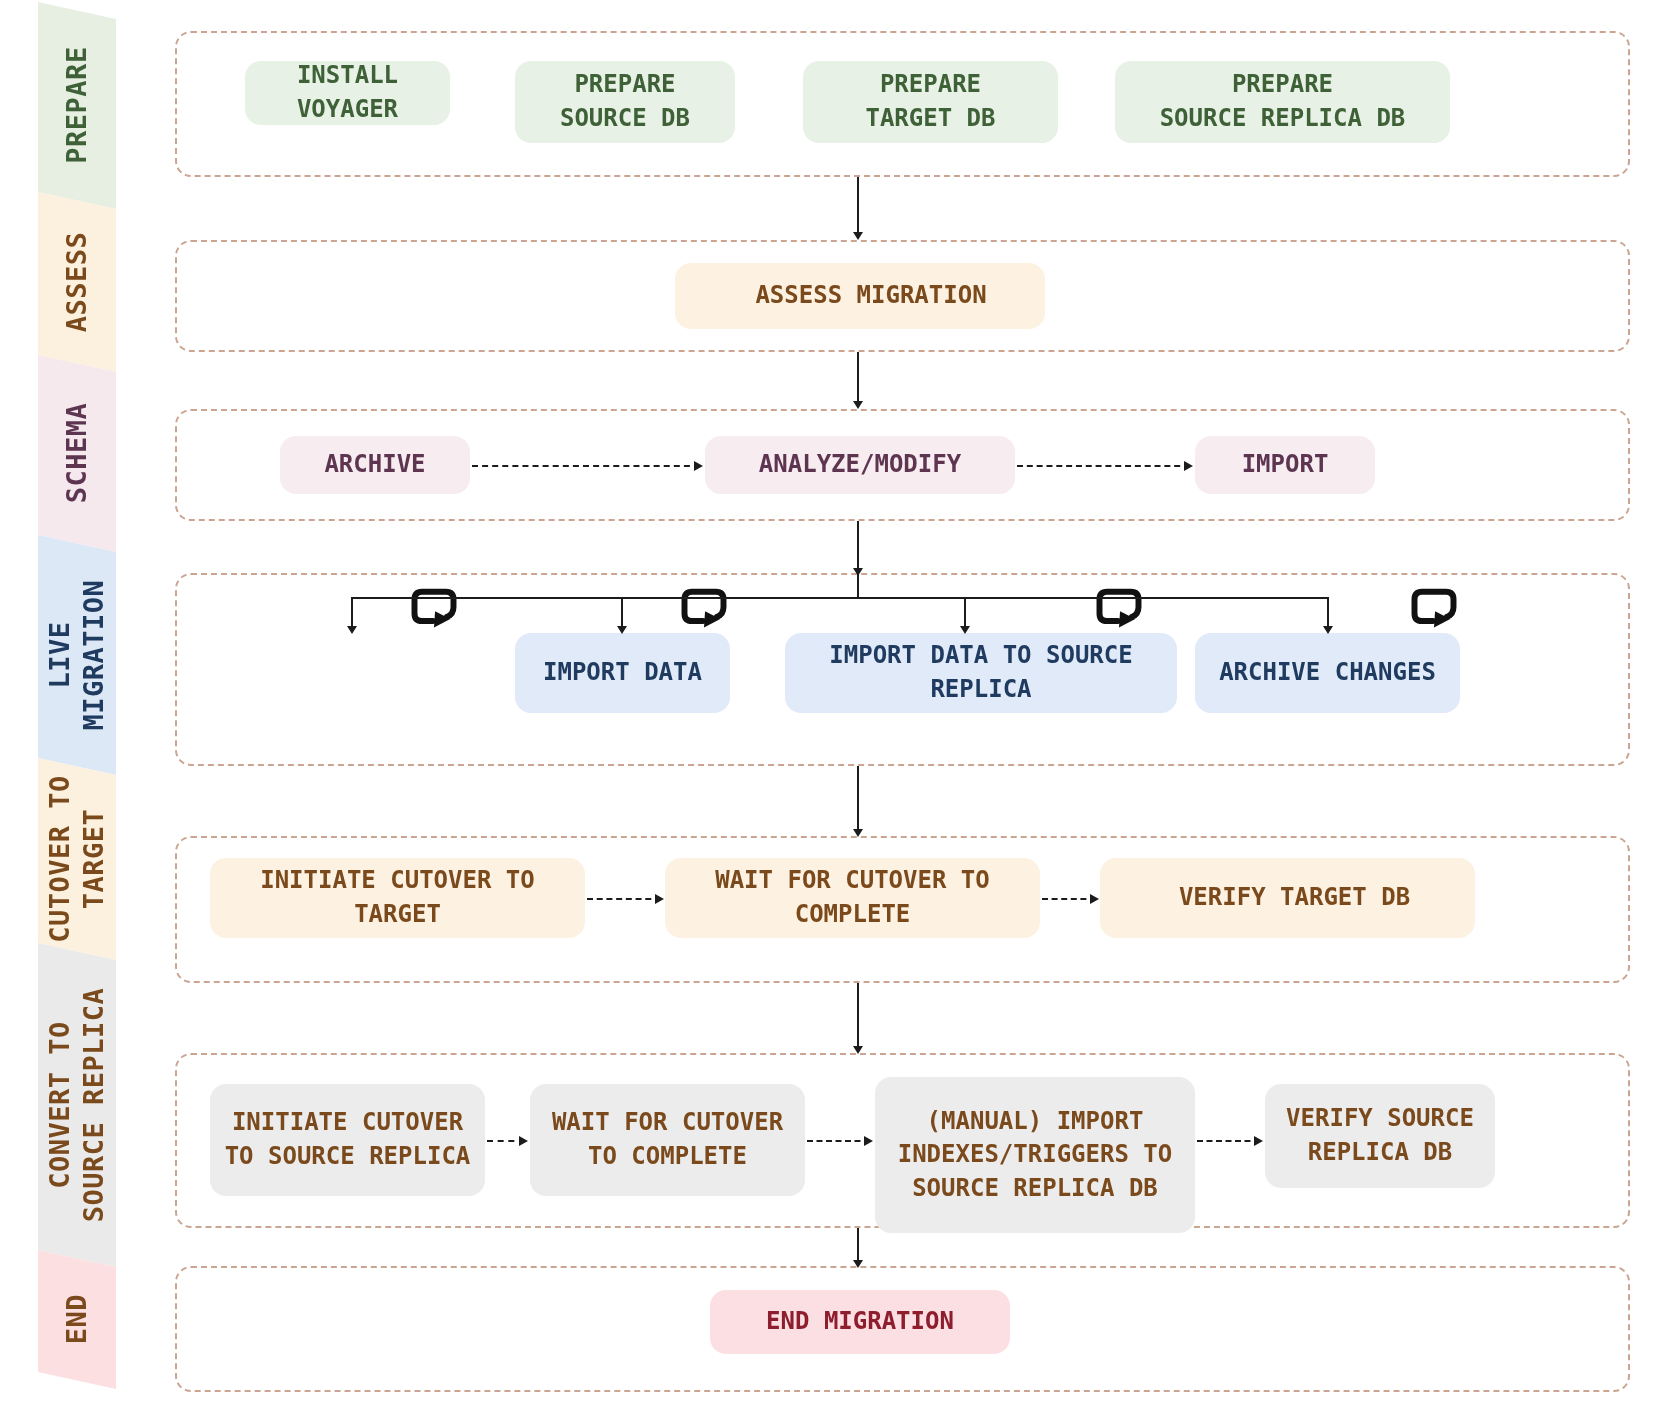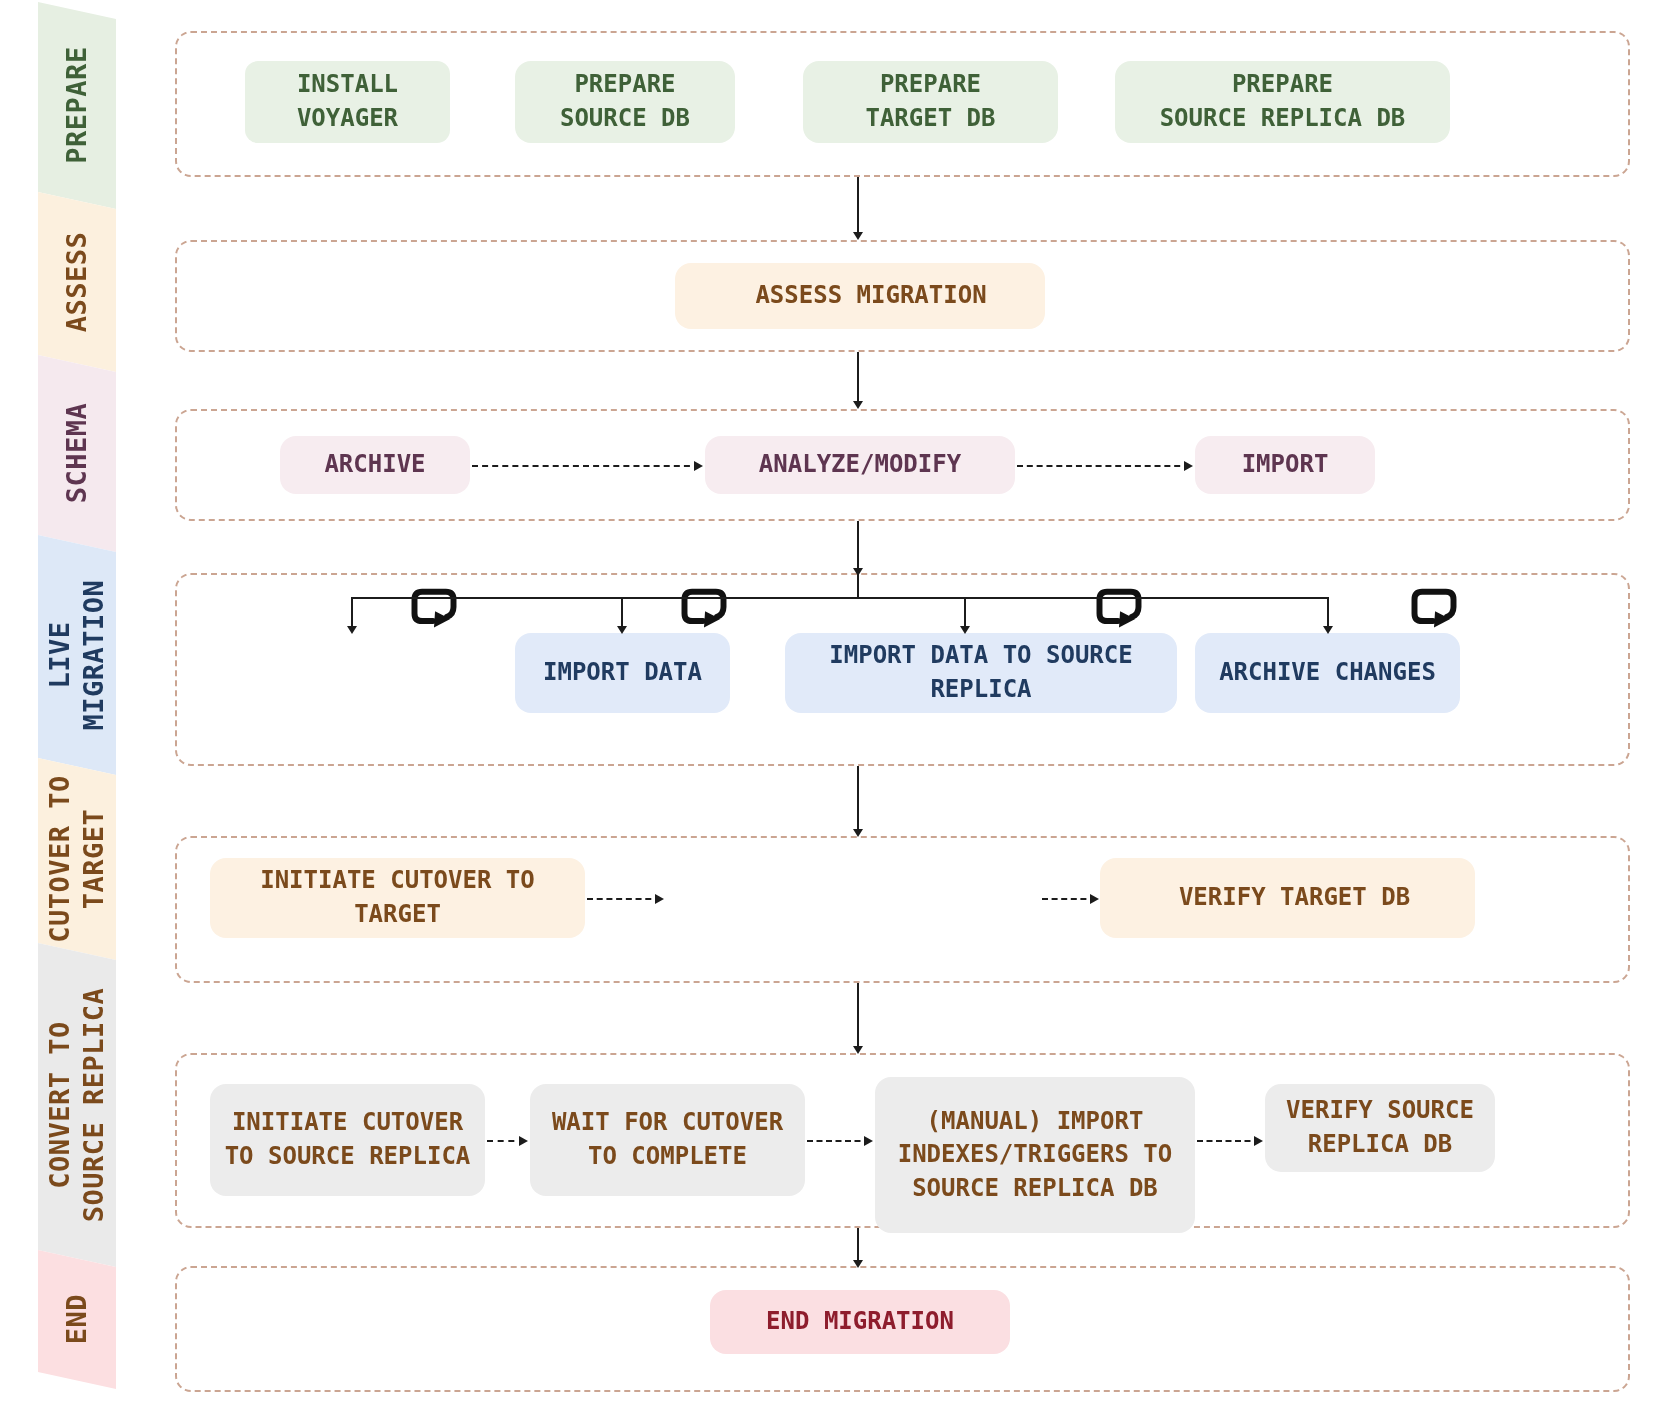--- a/index.html
+++ b/index.html
@@ -90,21 +90,21 @@
   </div>
 
   <div class="row" style="top:31px;height:146px;"></div>
   <div class="row" style="top:240px;height:112px;"></div>
   <div class="row" style="top:409px;height:112px;"></div>
   <div class="row" style="top:573px;height:193px;"></div>
   <div class="row" style="top:836px;height:147px;"></div>
   <div class="row" style="top:1053px;height:175px;"></div>
   <div class="row" style="top:1266px;height:126px;"></div>
 
-  <div class="node green" style="left:245px;top:61px;width:205px;height:82px;border-radius:13px;">INSTALL
+  <div class="node green" style="left:245px;top:61px;width:205px;height:64px;">INSTALL
 VOYAGER</div>
   <div class="node green" style="left:515px;top:61px;width:220px;height:82px;">PREPARE
 SOURCE DB</div>
   <div class="node green" style="left:803px;top:61px;width:255px;height:82px;">PREPARE
 TARGET DB</div>
   <div class="node green" style="left:1115px;top:61px;width:335px;height:82px;">PREPARE
 SOURCE REPLICA DB</div>
 
   <div class="node cream" style="left:675px;top:263px;width:370px;height:66px;padding-left:32px;">ASSESS MIGRATION</div>
 
@@ -138,32 +138,34 @@
 
   <div class="varrow" style="left:857px;top:573px;height:24px;"></div>
   <div class="hline" style="left:352px;top:597px;width:976px;"></div>
   <div class="varrow head" style="left:351px;top:597px;height:30px;"></div>
   <div class="varrow head" style="left:621px;top:597px;height:30px;"></div>
   <div class="varrow head" style="left:964px;top:597px;height:30px;"></div>
   <div class="varrow head" style="left:1327px;top:597px;height:30px;"></div>
 
   <div class="node cream" style="left:210px;top:858px;width:375px;height:80px;">INITIATE CUTOVER TO
 TARGET</div>
+  <div class="node cream" style="left:665px;top:858px;width:375px;height:80px;">WAIT FOR CUTOVER TO
+COMPLETE</div>
   <div class="node cream" style="left:1100px;top:858px;width:375px;height:80px;padding-left:24px;">VERIFY TARGET DB</div>
   <div class="dasharrow" style="left:587px;top:898px;width:74px;"></div>
   <div class="dasharrow" style="left:1042px;top:898px;width:54px;"></div>
 
   <div class="node gray" style="left:210px;top:1084px;width:275px;height:112px;">INITIATE CUTOVER
 TO SOURCE REPLICA</div>
   <div class="node gray" style="left:530px;top:1084px;width:275px;height:112px;">WAIT FOR CUTOVER
 TO COMPLETE</div>
   <div class="node gray" style="left:875px;top:1077px;width:320px;height:156px;">(MANUAL) IMPORT
 INDEXES/TRIGGERS TO
 SOURCE REPLICA DB</div>
-  <div class="node gray" style="left:1265px;top:1084px;width:230px;height:88px;">VERIFY SOURCE
+  <div class="node gray" style="left:1265px;top:1084px;width:230px;height:104px;">VERIFY SOURCE
 REPLICA DB</div>
   <div class="dasharrow" style="left:487px;top:1140px;width:38px;"></div>
   <div class="dasharrow" style="left:807px;top:1140px;width:63px;"></div>
   <div class="dasharrow" style="left:1197px;top:1140px;width:63px;"></div>
 
   <div class="node red" style="left:710px;top:1290px;width:300px;height:64px;">END MIGRATION</div>
 
   <div class="varrow head" style="left:857px;top:177px;height:56px;"></div>
   <div class="varrow head" style="left:857px;top:352px;height:50px;"></div>
   <div class="varrow head" style="left:857px;top:521px;height:48px;"></div>

